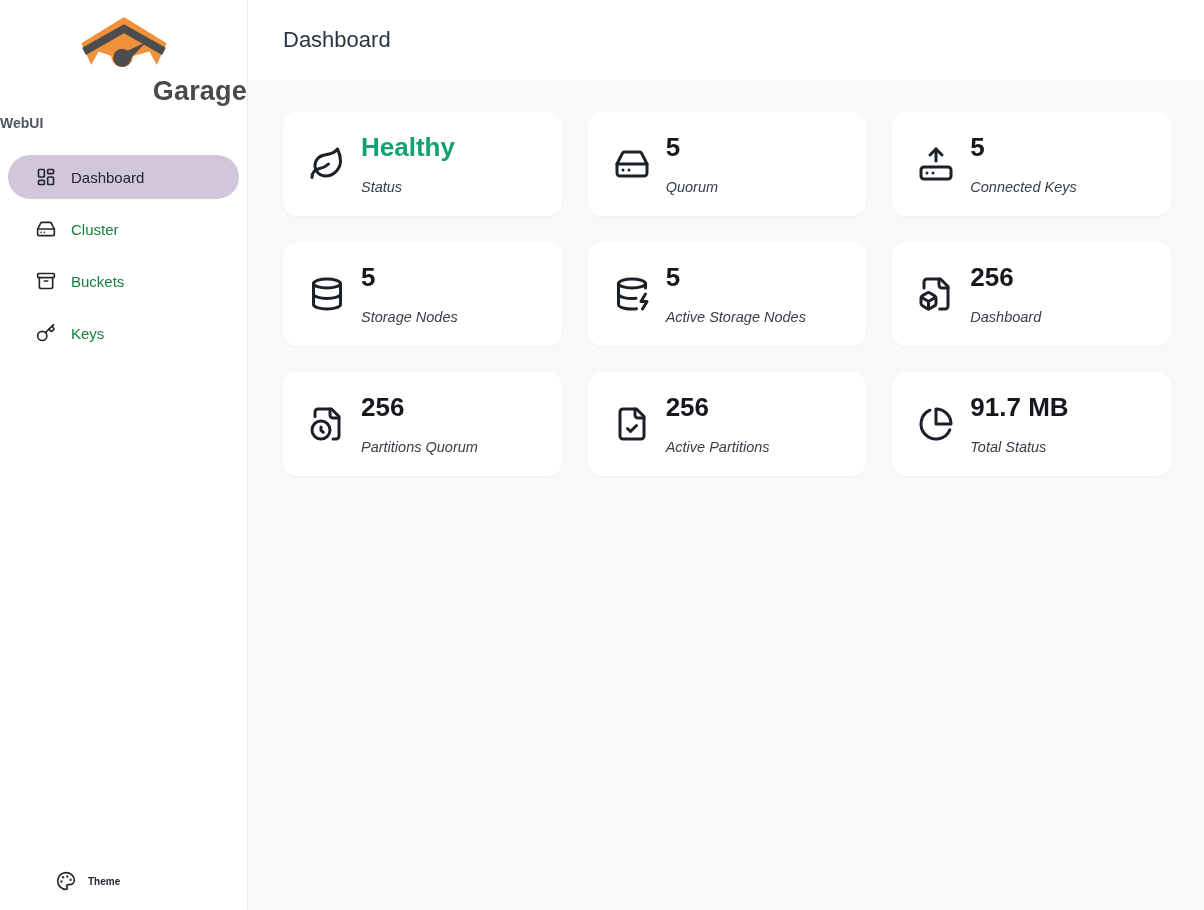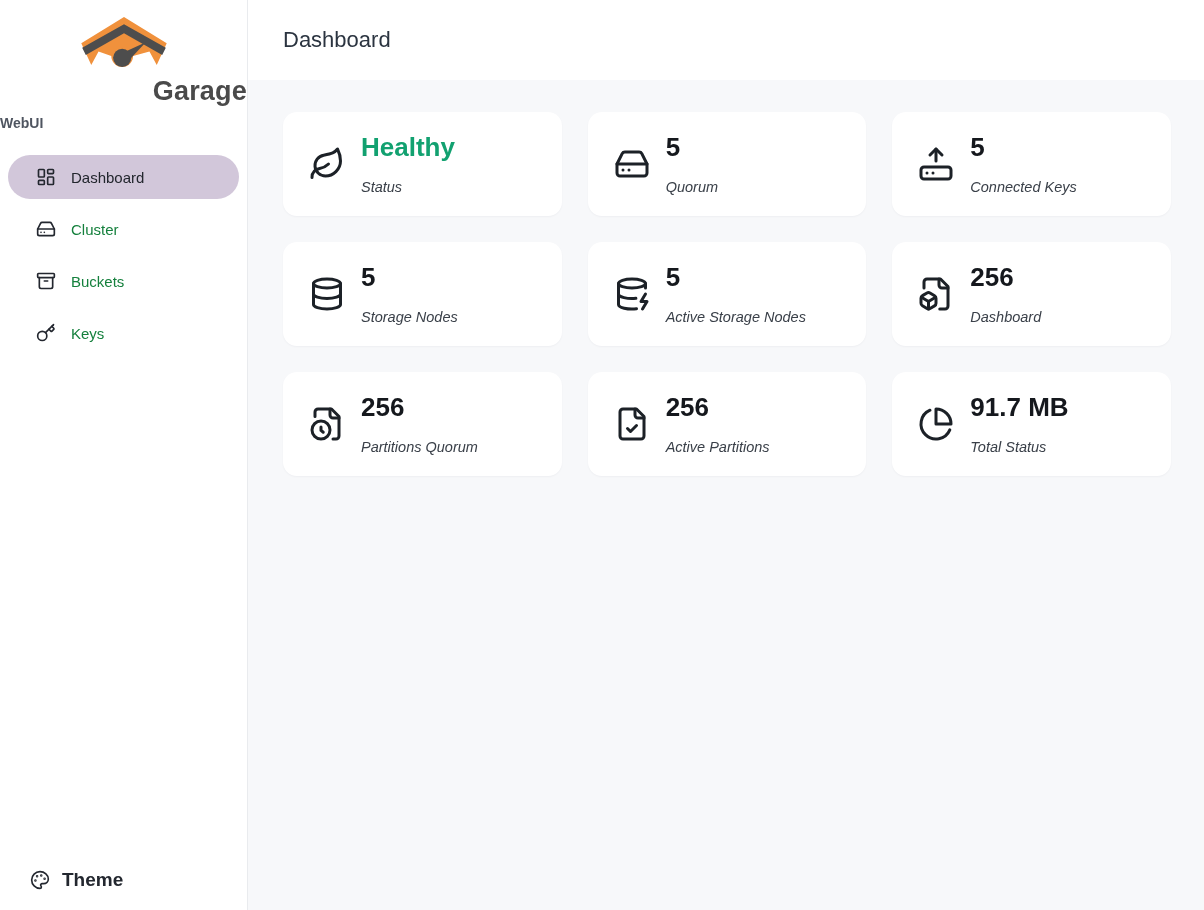--- a/index.html
+++ b/index.html
@@ -53,24 +53,25 @@
   .nav-item.active { background: #d2c7da; color: #22262d; }
   .nav-item .icon { width: 20px; height: 20px; display: inline-flex; color: #23272f; }
   .nav-item .icon svg { width: 20px; height: 20px; }
 
   .theme-row {
     margin-top: auto;
     padding: 0 0 19px 30px;
     display: flex;
     align-items: center;
     gap: 12px;
-    font-size: 19px;
+    font-size: 10px;
     font-weight: 700;
     color: #23272f;
     cursor: pointer;
+    margin-left: 26px;
   }
   .theme-row .icon { width: 20px; height: 20px; display: inline-flex; }
   .theme-row .icon svg { width: 20px; height: 20px; }
 
   
   .main { flex: 1; display: flex; flex-direction: column; height: 910px; }
   .topbar {
     height: 80px;
     min-height: 80px;
     background: #ffffff;

